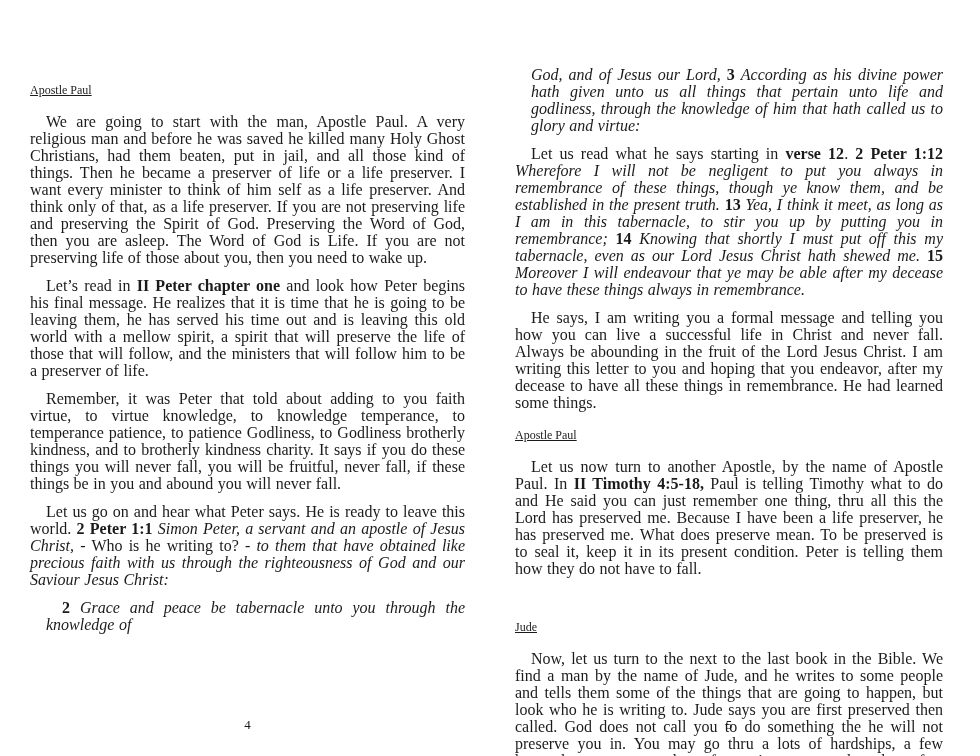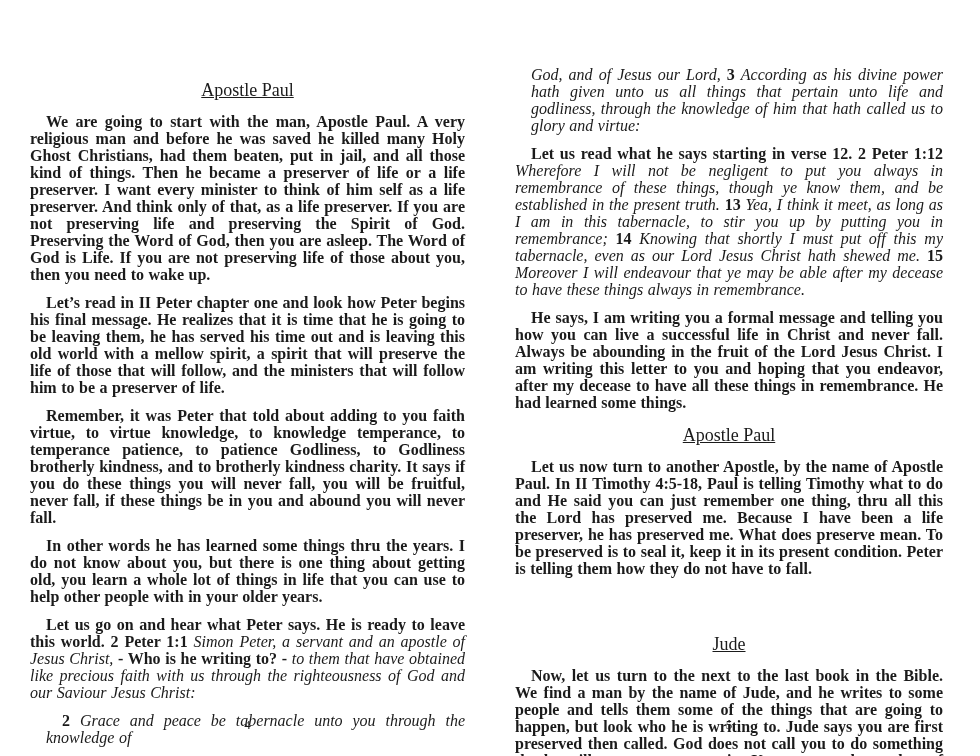--- a/index.html
+++ b/index.html
@@ -36,29 +36,28 @@
     text-align: justify;
     font-size: 16px;
     line-height: 17px;
     word-spacing: 0.5px;
   }
   .page-content p.no-indent { text-indent: 0; }
   .page-content p.quote-block { margin-left: 16px; }
   .page-content p.extra-gap { }
   .page-content > :first-child { margin-top: 0; }
   .page-content h2.heading {
-    font-size: 18px;
+    font-size: 12px;
     line-height: 20px;
     font-weight: 400;
-    text-align: center;
     text-decoration: underline;
     margin: 14px 0 13px 0;
   }
-  .page-content h2.heading.extra-gap { margin-top: 57px; }
-  .seg-n { font-weight: 700; font-style: normal; }
+  .page-content h2.heading.extra-gap { margin-top: 40px; }
+  .seg-n { font-weight: 400; font-style: normal; }
   .seg-b { font-weight: 700; font-style: normal; }
   .seg-i { font-weight: 400; font-style: italic; }
   .page-number {
     position: absolute;
     top: 717px;
     left: 0;
     right: 0;
     text-align: center;
     font-size: 13px;
     line-height: 16px;
@@ -67,21 +66,20 @@
 </head>
 <body>
 
 <div class="spread">
   <section class="page page--left">
     <div class="page-content">
         <h2 class="heading">Apostle Paul</h2>
         <p class=""><span class="seg-n">We are going to start with the man, Apostle Paul. A very religious man and before he was saved he killed many Holy Ghost Christians, had them beaten, put in jail, and all those kind of things. Then he became a preserver of life or a life preserver. I want every minister to think of him self as a life preserver. And think only of that, as a life preserver. If you are not preserving life and preserving the Spirit of God. Preserving the Word of God, then you are asleep. The Word of God is Life. If you are not preserving life of those about you, then you need to wake up.</span></p>
         <p class=""><span class="seg-n">Let’s read in </span><span class="seg-b">II Peter chapter one</span><span class="seg-n"> and look how Peter begins his final message. He realizes that it is time that he is going to be leaving them, he has served his time out and is leaving this old world with a mellow spirit, a spirit that will preserve the life of those that will follow, and the ministers that will follow him to be a preserver of life.</span></p>
         <p class=""><span class="seg-n">Remember, it was Peter that told about adding to you faith virtue, to virtue knowledge, to knowledge temperance, to temperance patience, to patience Godliness, to Godliness brotherly kindness, and to brotherly kindness charity. It says if you do these things you will never fall, you will be fruitful, never fall, if these things be in you and abound you will never fall.</span></p>
-        <p class=""><span class="seg-n">In other words he has learned some things thru the years. I do not know about you, but there is one thing about getting old, you learn a whole lot of things in life that you can use to help other people with in your older years.</span></p>
         <p class=""><span class="seg-n">Let us go on and hear what Peter says. He is ready to leave this world. </span><span class="seg-b">2 Peter 1:1</span><span class="seg-n"> </span><span class="seg-i">Simon Peter, a servant and an apostle of Jesus Christ,</span><span class="seg-n"> - Who is he writing to? - </span><span class="seg-i">to them that have obtained like precious faith with us through the righteousness of God and our Saviour Jesus Christ:</span></p>
         <p class="quote-block"><span class="seg-b">2</span><span class="seg-n"> </span><span class="seg-i">Grace and peace be tabernacle unto you through the knowledge of</span></p>
       </div>
     <div class="page-number">4</div>
   </section>
   <section class="page page--right">
     <div class="page-content">
         <p class="no-indent quote-block"><span class="seg-i">God, and of Jesus our Lord,</span><span class="seg-n"> </span><span class="seg-b">3</span><span class="seg-n"> </span><span class="seg-i">According as his divine power hath given unto us all things that pertain unto life and godliness, through the knowledge of him that hath called us to glory and virtue:</span></p>
         <p class="extra-gap"><span class="seg-n">Let us read what he says starting in </span><span class="seg-b">verse 12</span><span class="seg-n">. </span><span class="seg-b">2 Peter 1:12</span><span class="seg-n"> </span><span class="seg-i">Wherefore I will not be negligent to put you always in remembrance of these things, though ye know them, and be established in the present truth.</span><span class="seg-n"> </span><span class="seg-b">13</span><span class="seg-n"> </span><span class="seg-i">Yea, I think it meet, as long as I am in this tabernacle, to stir you up by putting you in remembrance;</span><span class="seg-n"> </span><span class="seg-b">14</span><span class="seg-n"> </span><span class="seg-i">Knowing that shortly I must put off this my tabernacle, even as our Lord Jesus Christ hath shewed me.</span><span class="seg-n"> </span><span class="seg-b">15</span><span class="seg-n"> </span><span class="seg-i">Moreover I will endeavour that ye may be able after my decease to have these things always in remembrance.</span></p>
         <p class=""><span class="seg-n">He says, I am writing you a formal message and telling you how you can live a successful life in Christ and never fall. Always be abounding in the fruit of the Lord Jesus Christ. I am writing this letter to you and hoping that you endeavor, after my decease to have all these things in remembrance. He had learned some things.</span></p>

